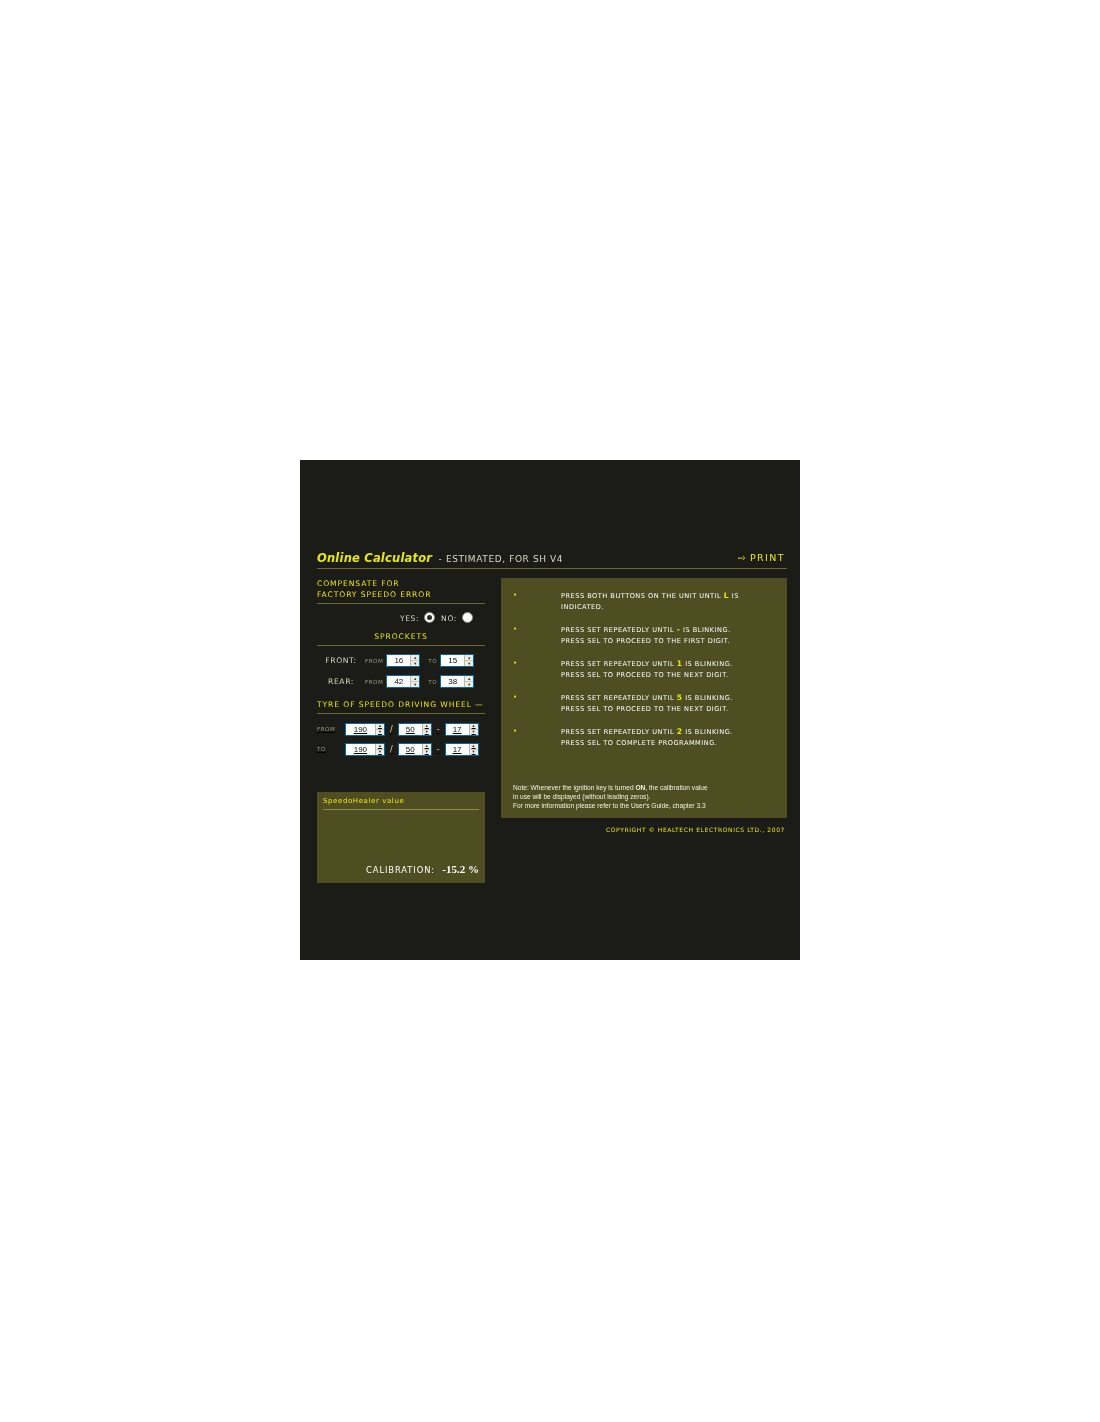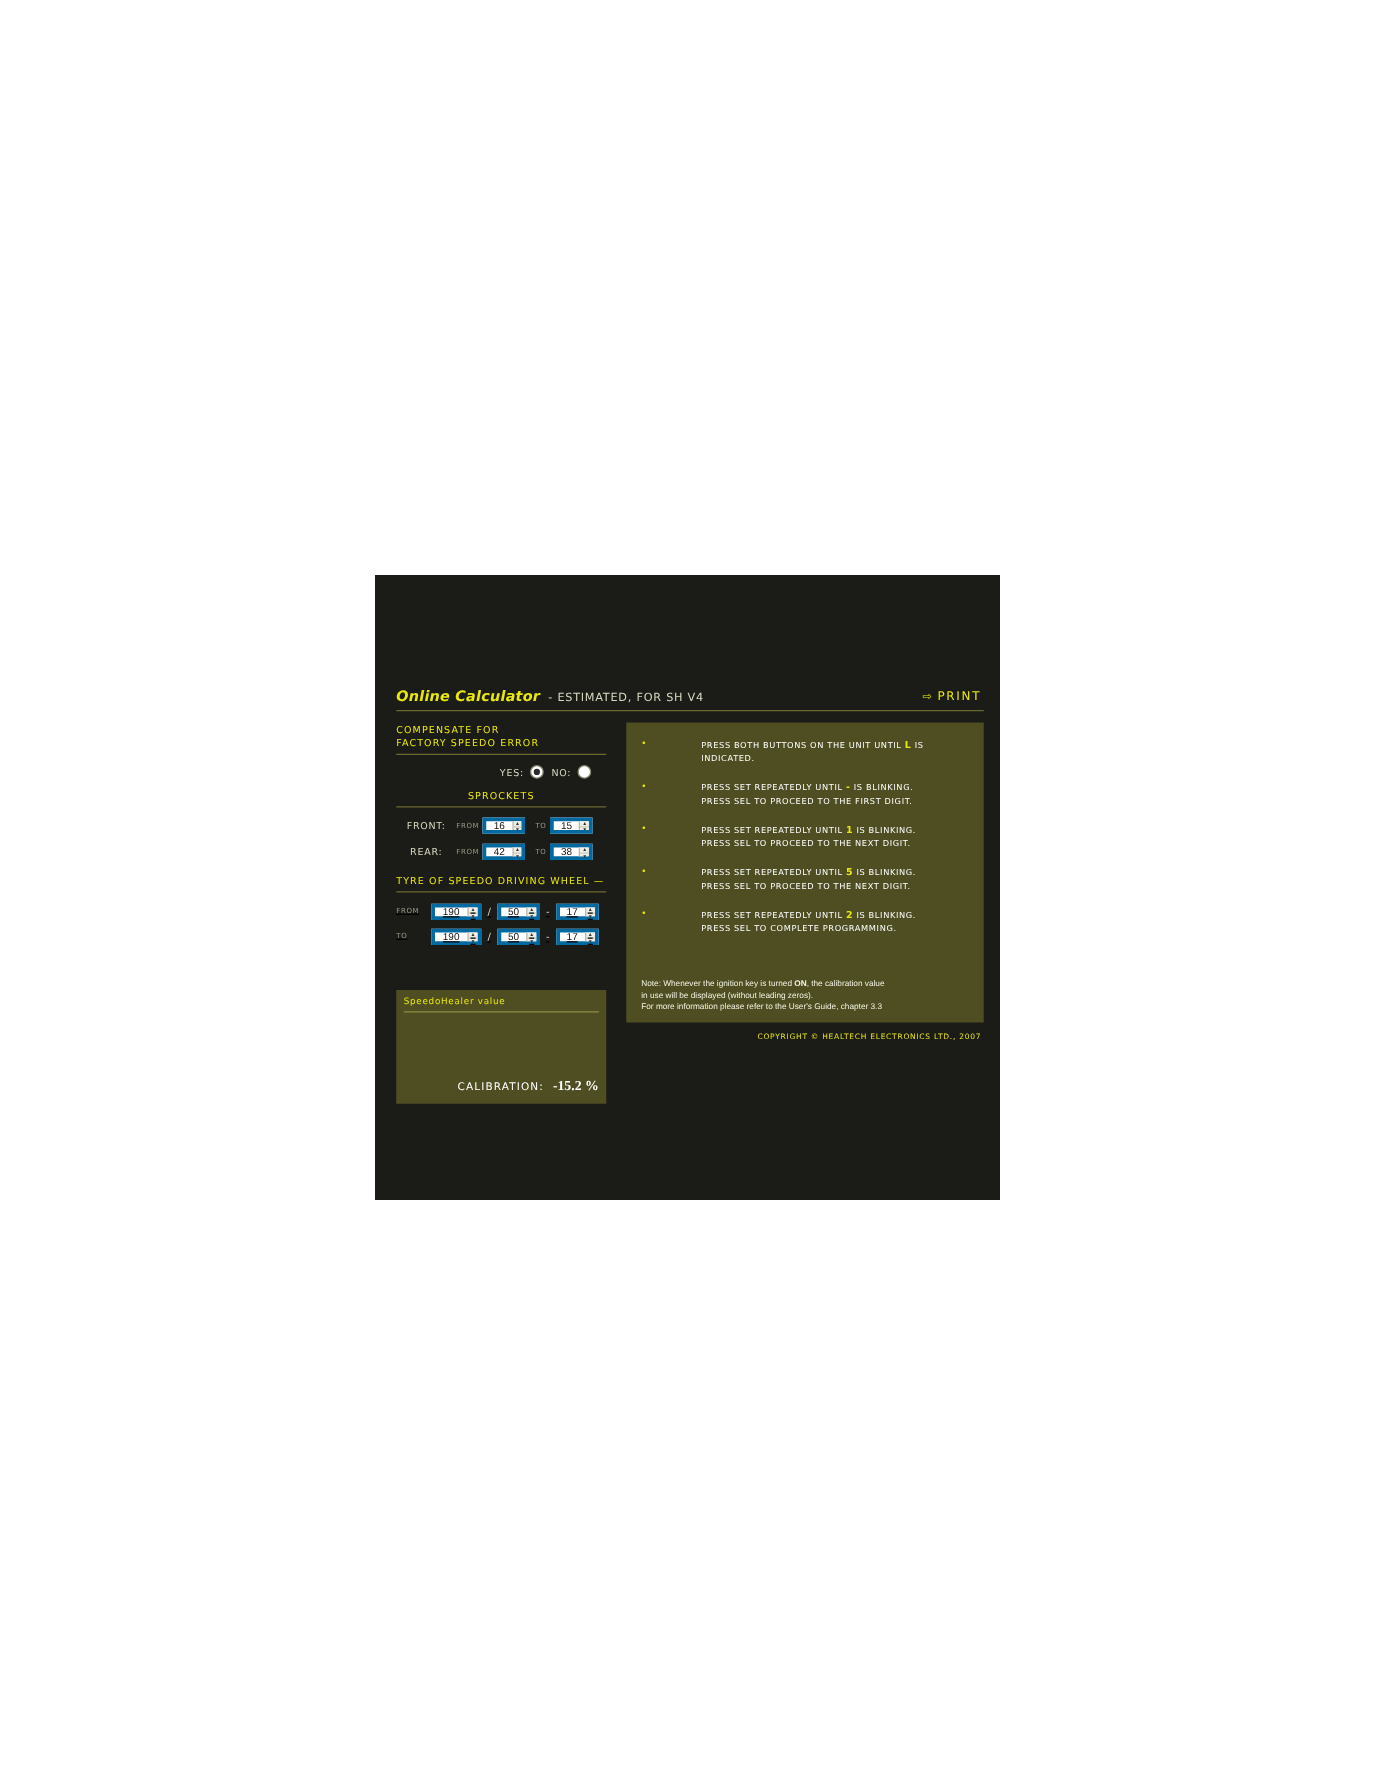--- a/index.html
+++ b/index.html
@@ -156,21 +156,21 @@
     margin-bottom: 2px;
   }
   .field-row .rowlabel {
     width: 48px;
     flex: 0 0 48px;
   }
   .spin {
     display: inline-flex;
     align-items: stretch;
     background: #ffffff;
-    border: 3px solid #0369a1;
+    border: 1px solid #0369a1;
     height: 13px;
     box-sizing: border-box;
   }
   .spin .val {
     font-family: "Liberation Sans", sans-serif;
     font-size: 8px;
     color: #111;
     padding: 0 3px;
     display: flex;
     align-items: center;

